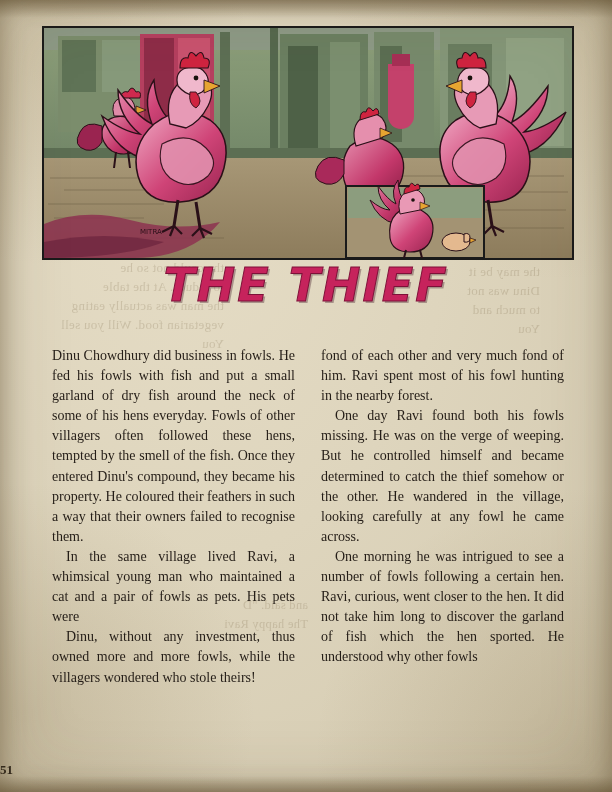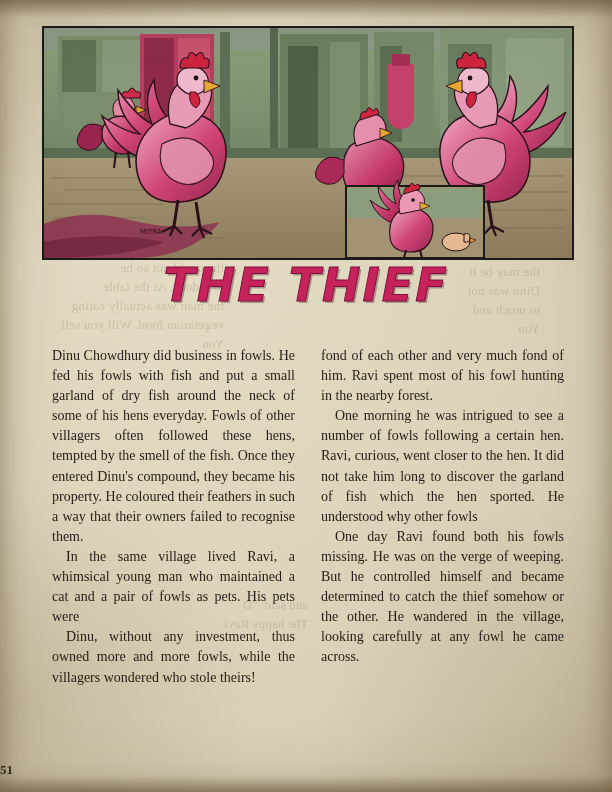--- a/index.html
+++ b/index.html
@@ -314,22 +314,22 @@
   <div id="title">THE THIEF</div>
 
   <div id="body-text">
     <div class="column">
       <p class="first">Dinu Chowdhury did business in fowls. He fed his fowls with fish and put a small garland of dry fish around the neck of some of his hens everyday. Fowls of other villagers often followed these hens, tempted by the smell of the fish. Once they entered Dinu's compound, they became his property. He coloured their feathers in such a way that their owners failed to recognise them.</p>
       <p>In the same village lived Ravi, a whimsical young man who maintained a cat and a pair of fowls as pets. His pets were</p>
       <p>Dinu, without any investment, thus owned more and more fowls, while the villagers wondered who stole theirs!</p>
     </div>
     <div class="column">
       <p class="first">fond of each other and very much fond of him. Ravi spent most of his fowl hunting in the nearby forest.</p>
+      <p>One day Ravi found both his fowls missing. He was on the verge of weeping. But he controlled himself and became determined to catch the thief somehow or the other. He wandered in the village, looking carefully at any fowl he came across.</p>
       <p>One morning he was intrigued to see a number of fowls following a certain hen. Ravi, curious, went closer to the hen. It did not take him long to discover the garland of fish which the hen sported. He understood why other fowls</p>
-      <p>One day Ravi found both his fowls missing. He was on the verge of weeping. But he controlled himself and became determined to catch the thief somehow or the other. He wandered in the village, looking carefully at any fowl he came across.</p>
     </div>
   </div>
 
   <div id="folio">51</div>
 
   <div id="edge-top"></div>
   <div id="edge-bottom"></div>
   <div id="edge"></div>
 </div>
 

